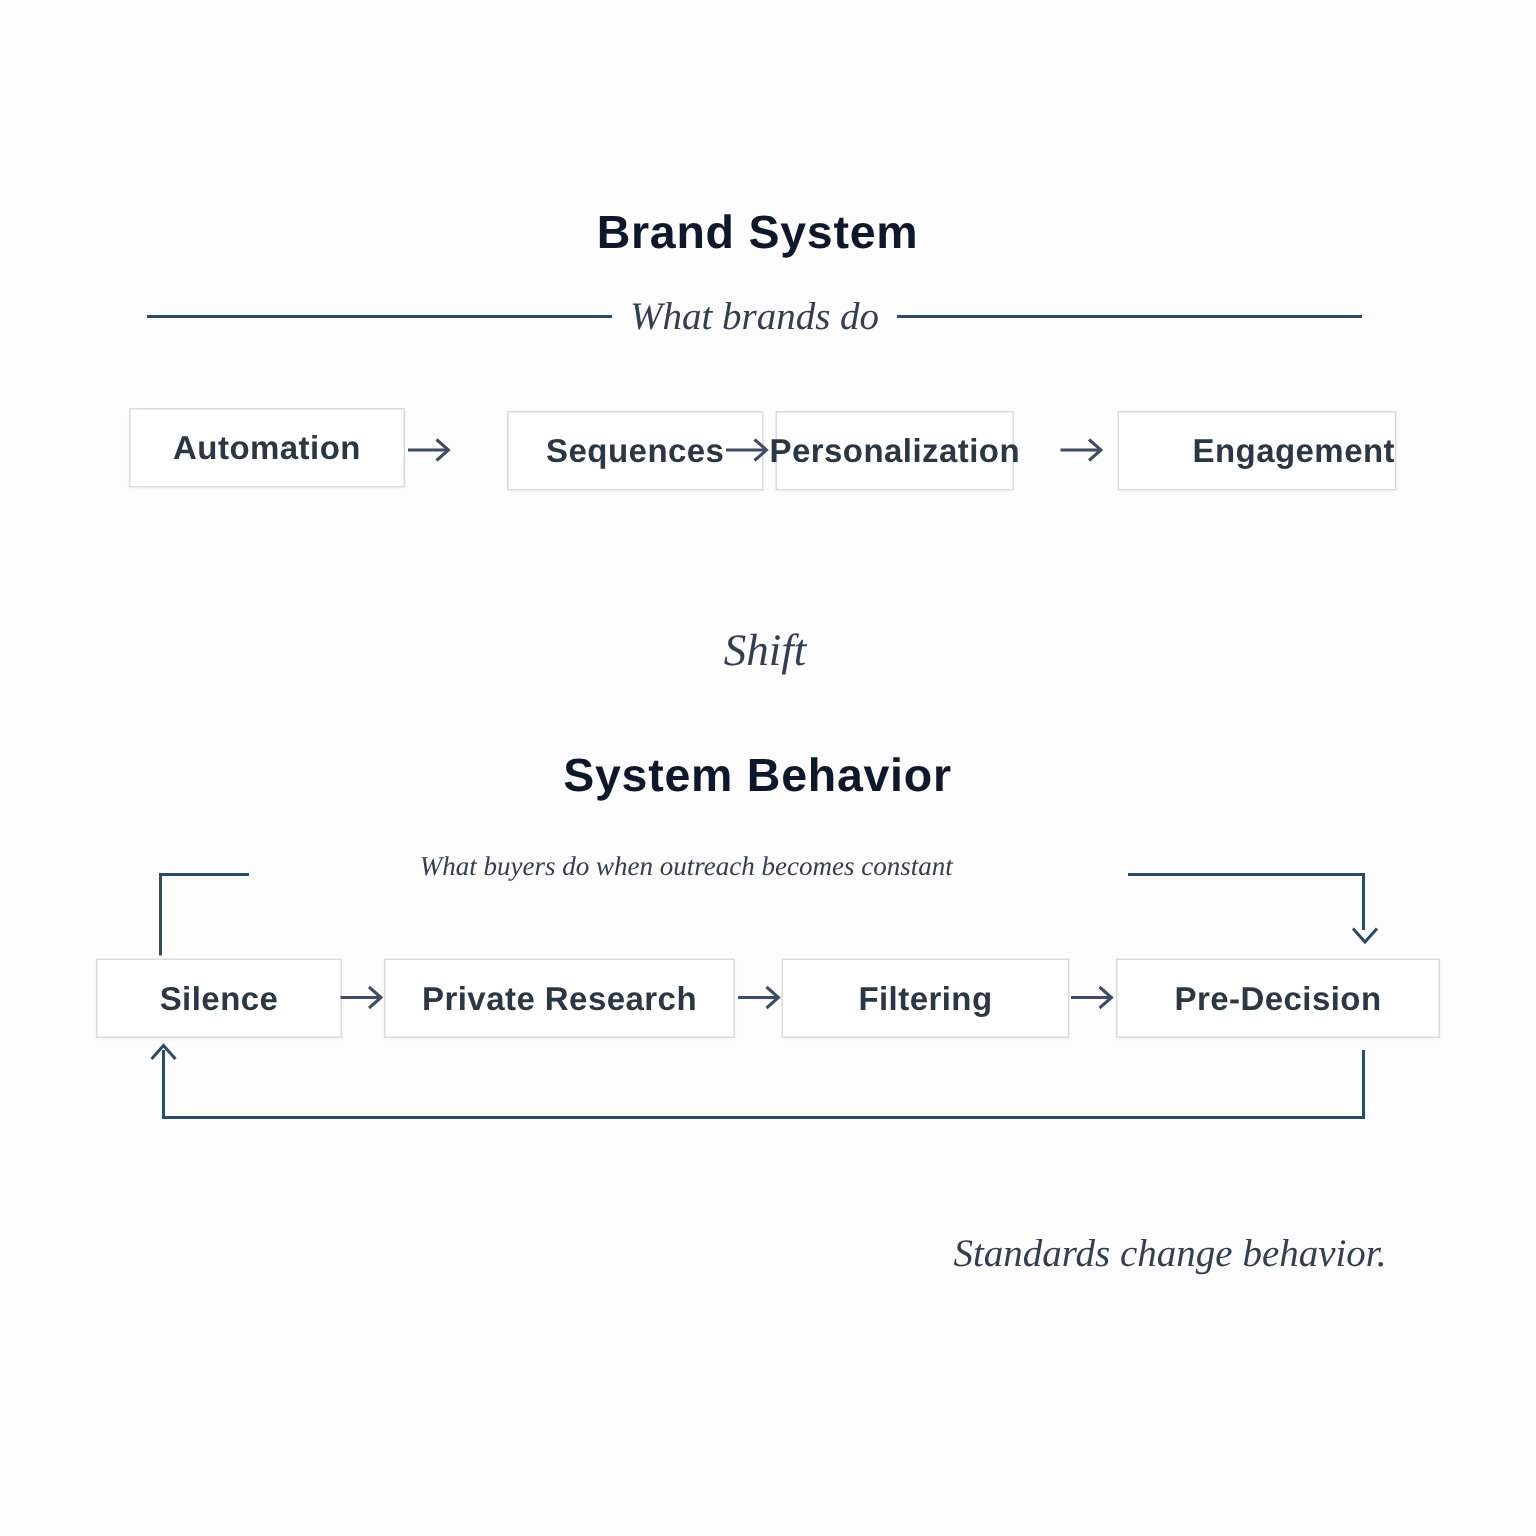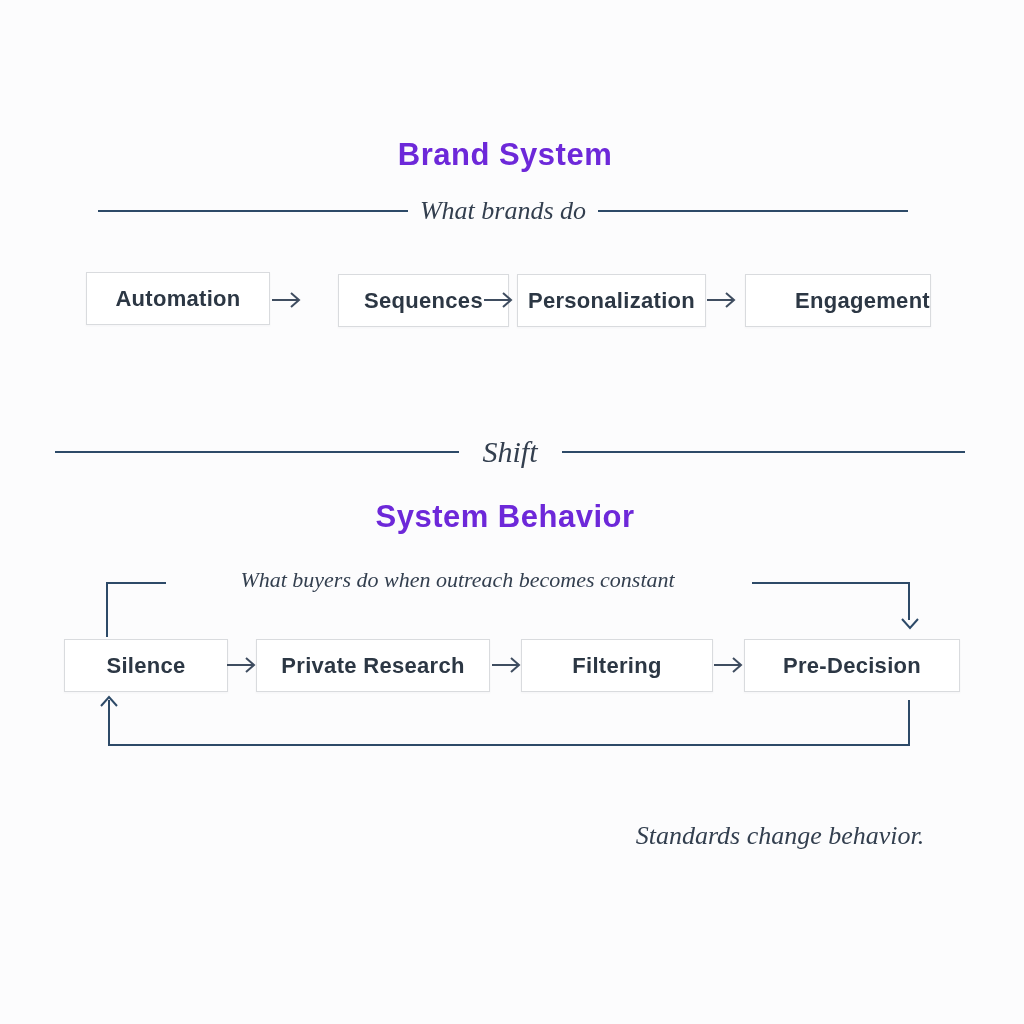--- a/index.html
+++ b/index.html
@@ -13,21 +13,21 @@
   .canvas { position: relative; width: 1024px; height: 1024px; }
 
   
   .section-title {
     position: absolute;
     left: 0; width: 1010px;
     text-align: center;
     font-size: 31px;
     font-weight: 700;
     letter-spacing: 0.5px;
-    color: #6d28d9;
+    color: #0f172a;
   }
   #title-brand { top: 137px; }
   #title-buyer { top: 499px; }
 
   
   .divider {
     position: absolute;
     display: flex;
     align-items: center;
   }
@@ -37,21 +37,21 @@
     background: #2d4a68;
   }
   .divider .divider-label {
     font-family: "Liberation Serif", serif;
     font-style: italic;
     color: #333f4f;
     white-space: nowrap;
   }
   #divider-brands { top: 196px; left: 98px; width: 810px; }
   #divider-brands .divider-label { font-size: 26px; margin: 0 12px; }
-  #divider-shift { top: 435px; left: 55px; width: 910px; }
+  #divider-shift { top: 417px; left: 55px; width: 910px; flex-direction: column; }
   #divider-shift .divider-label { font-size: 30px; margin: 0 24px; }
 
   
   .flow-box {
     position: absolute;
     height: 53px;
     background: #ffffff;
     border: 1px solid #d9dbde;
     box-shadow: 0 1px 2px rgba(40,50,70,0.04);
     display: flex;
@@ -59,21 +59,21 @@
     justify-content: center;
     font-size: 22px;
     font-weight: 600;
     letter-spacing: 0.3px;
     color: #2c3744;
     white-space: nowrap;
   }
   
   #box-automation      { left: 86px;  top: 272px; width: 184px; }
   #box-sequences       { left: 310px; top: 274px; width: 171px; margin-left: 28px; }
-  #box-personalization { left: 517px; top: 274px; width: 189px; }
+  #box-personalization { left: 517px; top: 274px; width: 159px; }
   #box-engagement      { left: 745px; top: 274px; width: 186px; justify-content: flex-end; }
   
   #box-silence          { left: 64px;  top: 639px; width: 164px; }
   #box-private-research { left: 256px; top: 639px; width: 234px; }
   #box-filtering        { left: 521px; top: 639px; width: 192px; }
   #box-pre-decision     { left: 744px; top: 639px; width: 216px; }
 
   
   .arrow { position: absolute; width: 34px; height: 18px; }
   #arrow-r1-1 { left: 271px; top: 291px; }
@@ -83,21 +83,21 @@
   #arrow-r2-2 { left: 491px; top: 656px; }
   #arrow-r2-3 { left: 713px; top: 656px; }
 
   
   .bracket-annotation {
     position: absolute;
     top: 567px; left: 170px; width: 575px;
     text-align: center;
     font-family: "Liberation Serif", serif;
     font-style: italic;
-    font-size: 22px;
+    font-size: 18px;
     color: #333f4f;
     white-space: nowrap;
   }
   #bracket-left {
     position: absolute;
     left: 106px; top: 582px;
     width: 60px; height: 55px;
     border-left: 2px solid #2d4a68;
     border-top: 2px solid #2d4a68;
   }

